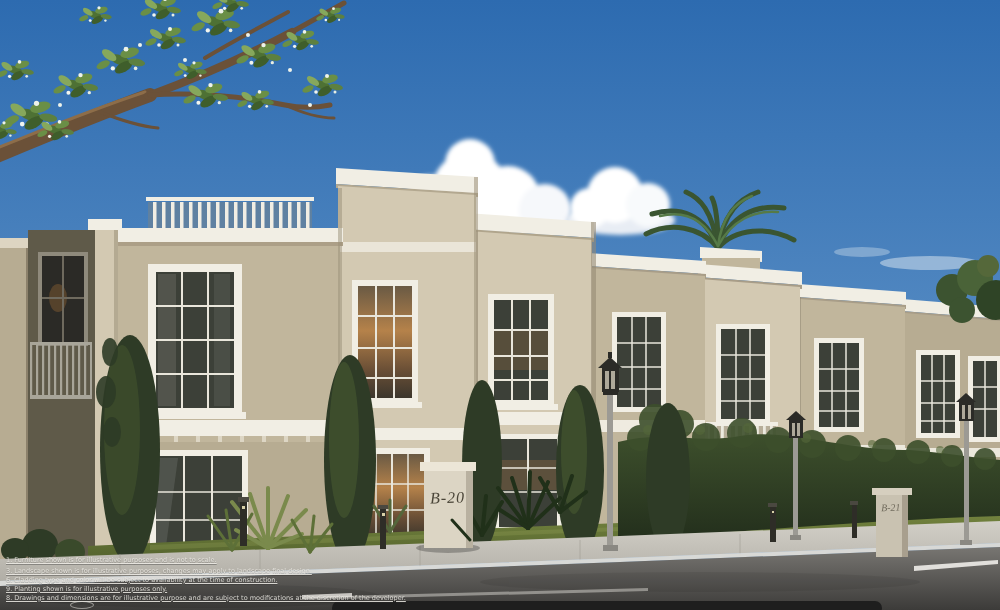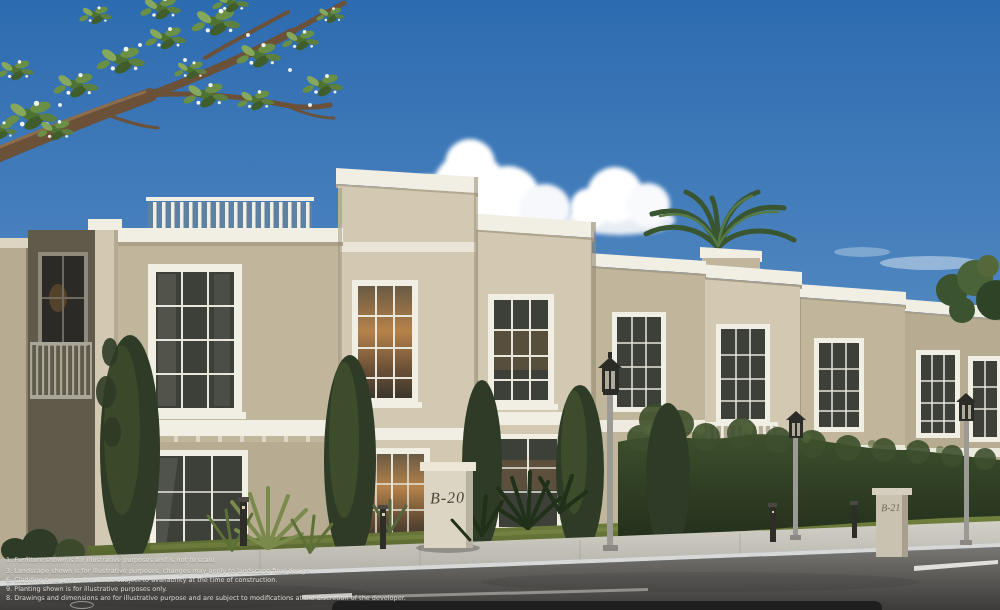--- a/index.html
+++ b/index.html
@@ -16,21 +16,21 @@
   .f-trim{fill:var(--trim);} .f-trimShade{fill:#d9d2c0;}
   .f-wall1{fill:var(--wall-light);} .f-wall2{fill:var(--wall-mid);} .f-wall3{fill:#b7ac92;} .f-wallDark{fill:var(--wall-dark);}
   .f-glass{fill:var(--glass-cool);} .f-hedge{fill:var(--hedge);} .f-mark{fill:var(--lane-marking);} .f-bar{fill:var(--bottom-bar);}
   .muntin{stroke:#e9e6db;stroke-width:2;stroke-linecap:butt;}
   .muntin-thin{stroke:#e9e6db;stroke-width:1.5;}
   .sign-text{position:absolute;font-family:"Liberation Serif",serif;font-style:italic;
              color:var(--sign-text);letter-spacing:1px;}
   #sign-b20{left:430px;top:489px;font-size:16px;transform:rotate(-2deg);}
   #sign-b21{left:881px;top:502px;font-size:10px;opacity:.7;transform:rotate(-2deg);letter-spacing:0;}
   .disclaimers{position:absolute;left:6px;top:557px;width:470px;font-size:6.5px;line-height:1.22;
-               color:rgba(238,236,230,.85);text-shadow:0 1px 1px rgba(40,40,40,.35);}
+               color:rgba(238,236,230,.85);text-shadow:0 1px 1px rgba(40,40,40,.35);text-decoration:underline;}
   .dl{margin:0;}
   .dl + .dl{margin-top:1px;}
   .dl:nth-child(2){margin-top:3px;}
   .logo-mark{position:absolute;left:70px;top:601px;width:22px;height:6px;
              border:1px solid rgba(230,228,222,.55);border-radius:50%;}
 </style>
 </head>
 <body>
 
 <div class="stage">

